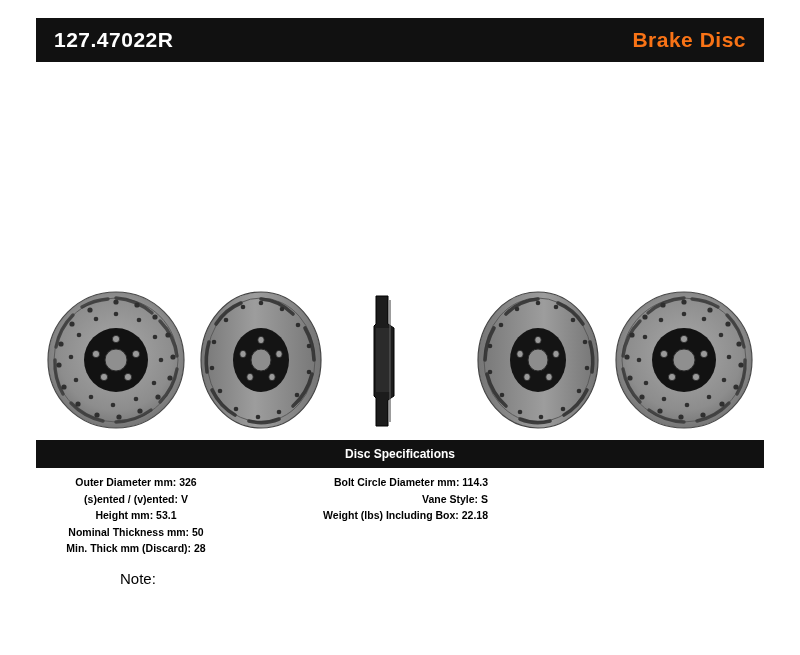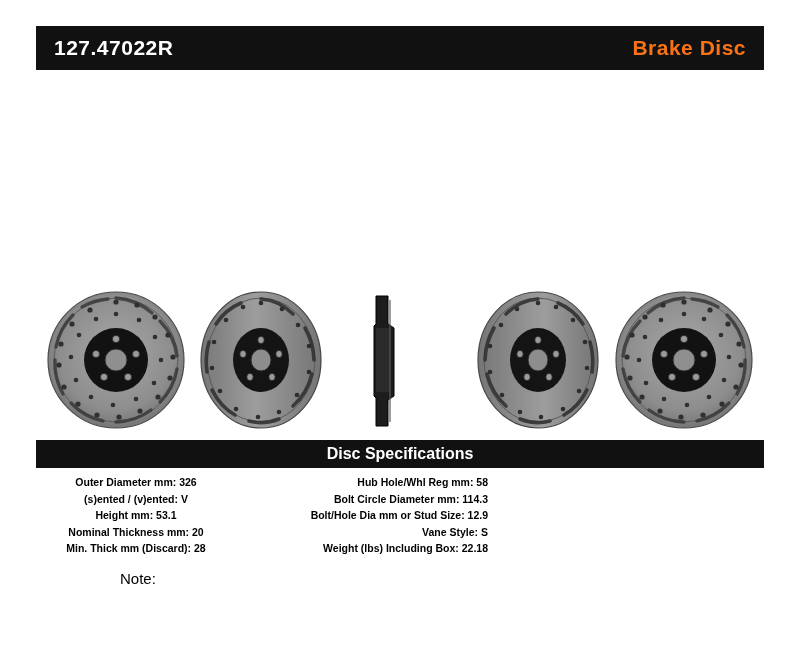--- a/index.html
+++ b/index.html
@@ -22,21 +22,20 @@
     left: 36px;
     top: 18px;
     width: 728px;
     height: 44px;
     background: #111111;
     display: flex;
     align-items: center;
     justify-content: space-between;
     box-sizing: border-box;
     padding: 0 18px;
-    margin-top: 8px;
   }
   .part-number {
     color: #ffffff;
     font-size: 21px;
     font-weight: bold;
     letter-spacing: 0.5px;
   }
   .doc-title {
     color: #f97316;
     font-size: 21px;
@@ -64,21 +63,21 @@
     top: 440px;
     width: 728px;
     height: 28px;
     background: #111111;
     display: flex;
     align-items: center;
     justify-content: center;
   }
   .spec-bar-title {
     color: #ffffff;
-    font-size: 16px;
+    font-size: 12px;
     font-weight: bold;
   }
 
   
   .spec-columns {
     position: absolute;
     left: 36px;
     top: 474px;
     width: 728px;
     height: 110px;
@@ -356,27 +355,25 @@
 <div class="spec-bar">
   <span class="spec-bar-title">Disc Specifications</span>
 </div>
 
 <div class="spec-columns">
 
   <div class="spec-col col-left">
     <div class="spec-line">Outer Diameter mm: 326</div>
     <div class="spec-line">(s)ented / (v)ented: V</div>
     <div class="spec-line">Height mm: 53.1</div>
-    <div class="spec-line">Nominal Thickness mm: 20</div>
+    <div class="spec-line">Nominal Thickness mm: 50</div>
     <div class="spec-line">Min. Thick mm (Discard): 28</div>
   </div>
 
   <div class="spec-col col-mid">
-    <div class="spec-line">Hub Hole/Whl Reg mm: 58</div>
     <div class="spec-line">Bolt Circle Diameter mm: 114.3</div>
-    <div class="spec-line">Bolt/Hole Dia mm or Stud Size: 12.9</div>
     <div class="spec-line">Vane Style: S</div>
     <div class="spec-line">Weight (lbs) Including Box: 22.18</div>
   </div>
 
 </div>
 
 <div class="note">Note:</div>
 
 </body></html>

